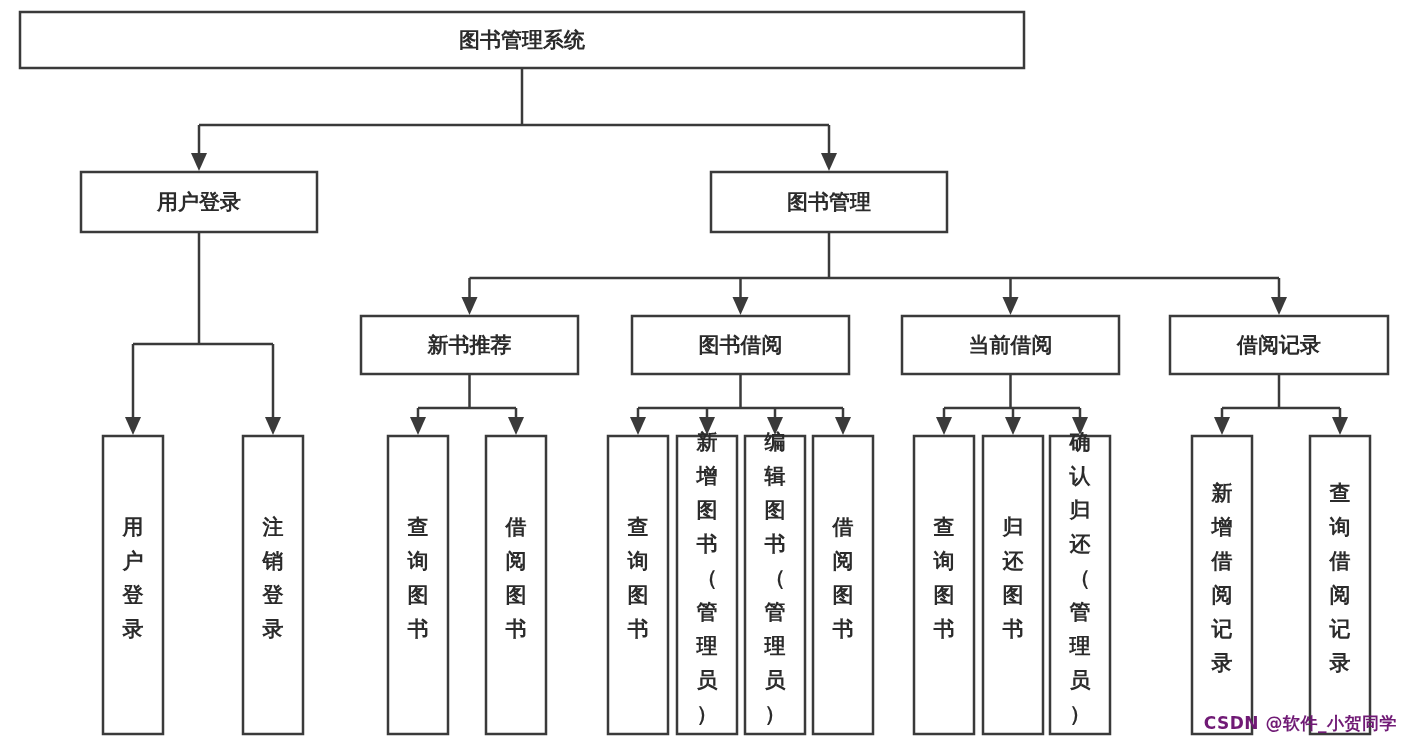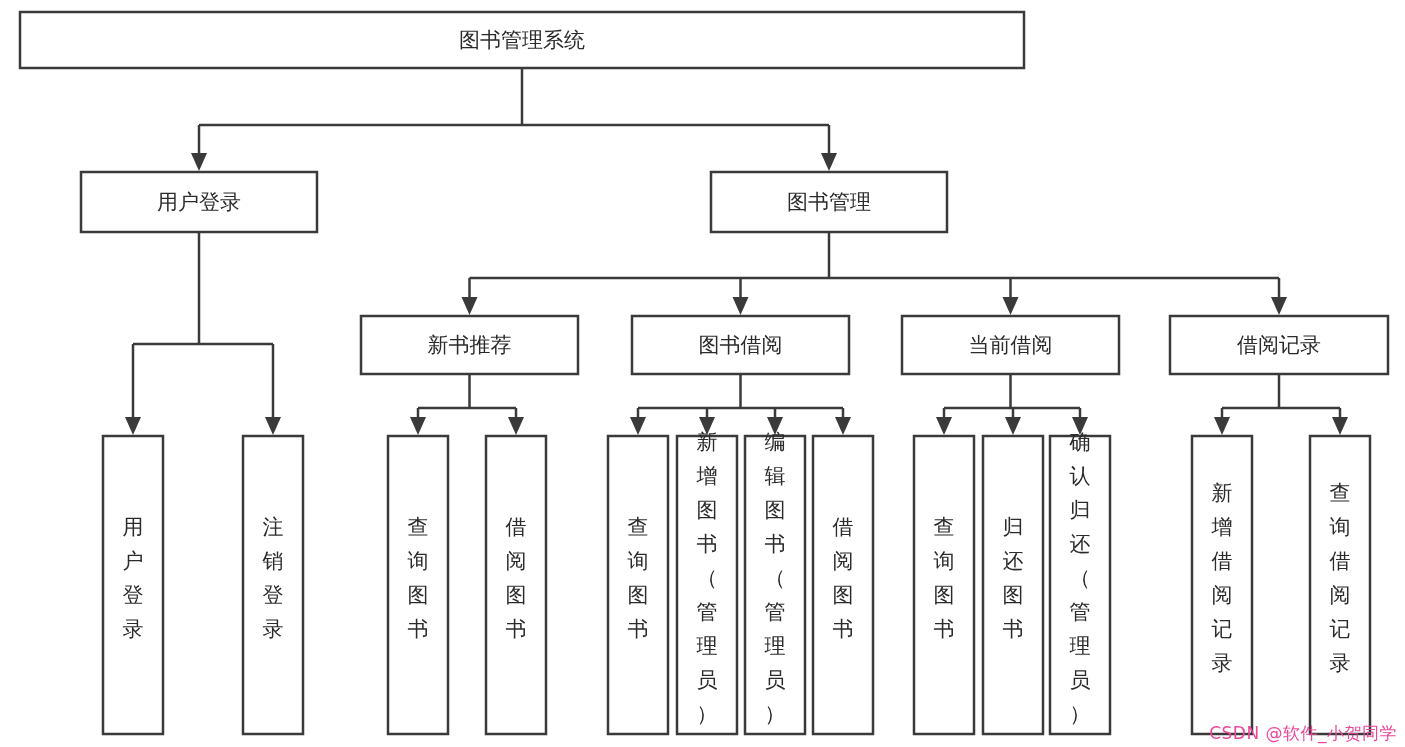--- a/index.html
+++ b/index.html
@@ -12,20 +12,21 @@
     width: 1405px;
     height: 747px;
     overflow: hidden;
     font-family: "DejaVu Sans", "Liberation Sans", sans-serif;
   }
   #diagram-root {
     position: relative;
     width: 1405px;
     height: 747px;
     background: #ffffff;
+    font-weight: bold;
   }
   svg#chart-svg {
     position: absolute;
     top: 0;
     left: 0;
     width: 1405px;
     height: 747px;
     display: block;
   }
   .node-box {
@@ -52,24 +53,24 @@
   }
   .leaf-label-v {
     fill: #2b2b2b;
     font-family: "DejaVu Sans", "Liberation Sans", sans-serif;
     font-size: 21px;
     text-anchor: middle;
   }
   .watermark {
     position: absolute;
     right: 8px;
-    bottom: 2px;
+    bottom: 12px;
     font-family: "DejaVu Sans", "Liberation Sans", sans-serif;
     font-size: 17px;
-    color: #ec4899;
+    color: #701a75;
     letter-spacing: 0.5px;
     white-space: nowrap;
     user-select: none;
   }
 </style>
 </head>
 <body>
 
 <div id="diagram-root">
   <svg id="chart-svg" viewBox="0 0 1405 747" xmlns="http://www.w3.org/2000/svg">

